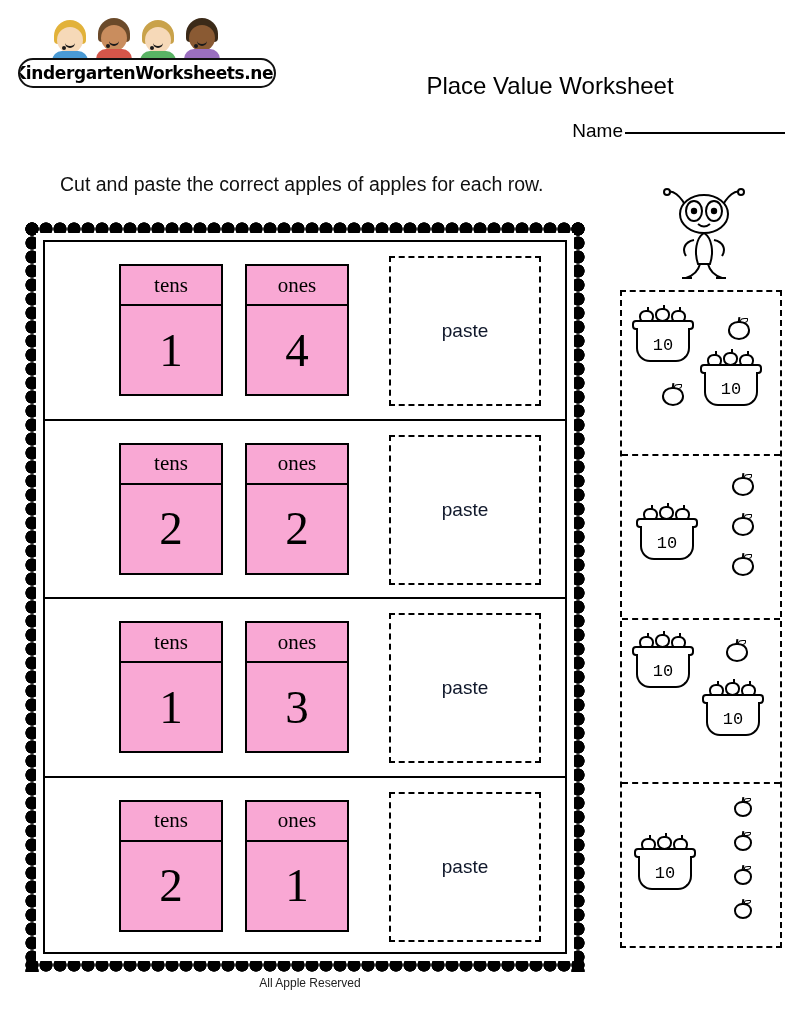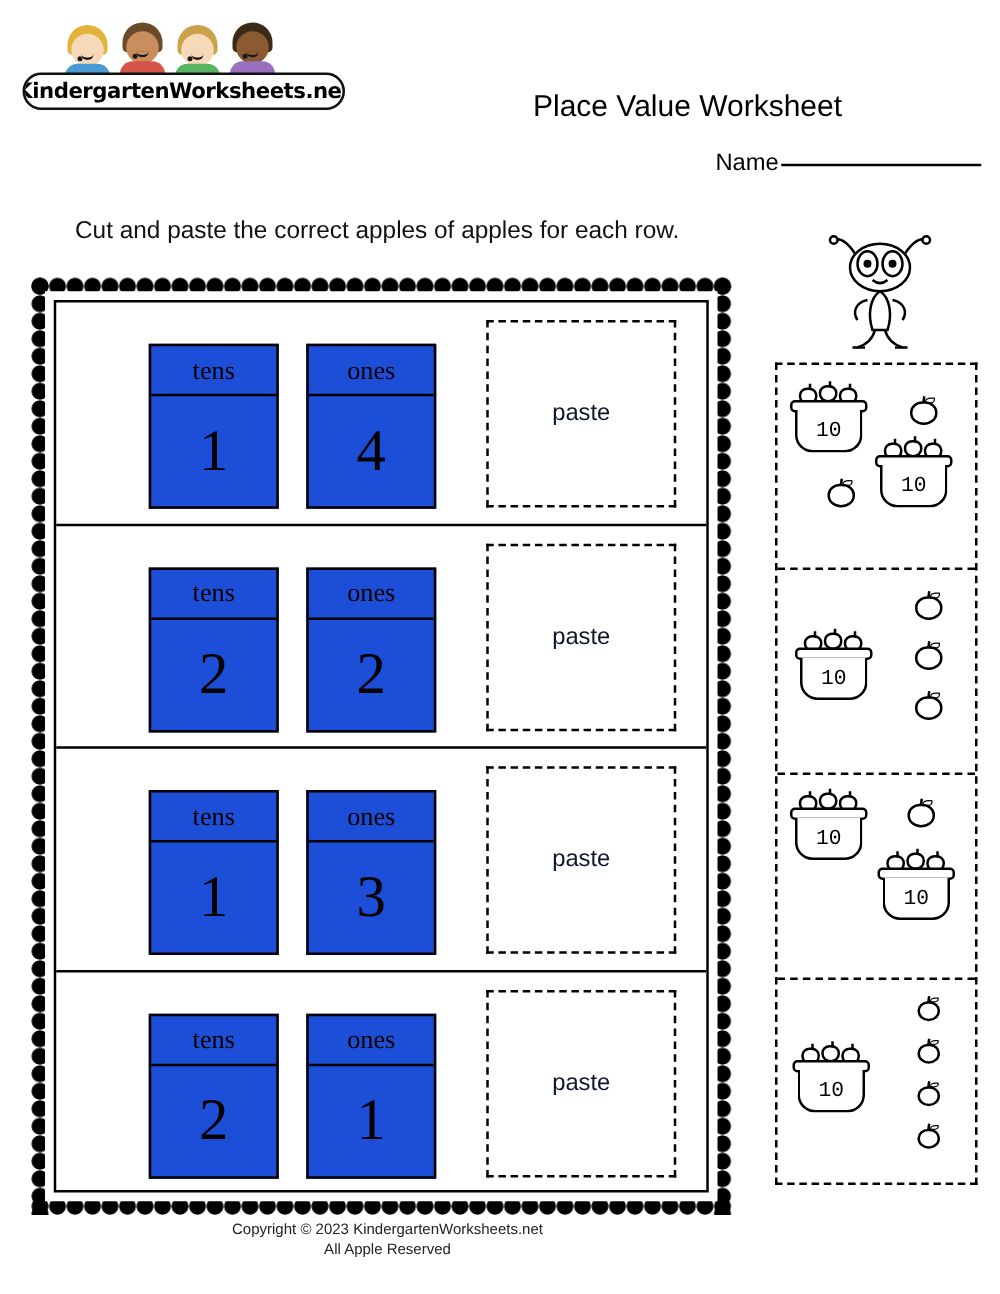--- a/index.html
+++ b/index.html
@@ -177,22 +177,21 @@
 
   .cell-group {
     position: absolute;
     left: 74px; top: 22px;
     display: flex;
     gap: 22px;
   }
   .place-cell {
     width: 104px;
     border: 2px solid #000;
-    background: #1d4ed8;
-    margin-top: 11px;
+    background: #f9a8d4;
   }
   .place-cell .label {
     height: 40px;
     border-bottom: 2px solid #000;
     display: flex;
     align-items: center;
     justify-content: center;
     font-size: 21px;
     font-family: "Liberation Serif", serif;
   }
@@ -603,15 +602,14 @@
     <div class="apple small" style="left:112px;top:116px;">
       <div class="stem"></div>
         <div class="leaf"></div>
         <div class="body"></div>
     </div>
   </div>
 
 </div>
 
 <div class="footer">
-  <div>Copyright © 2023 KindergartenWorksheets.net</div>
   <div>All Apple Reserved</div>
 </div>
 
 </body></html>

